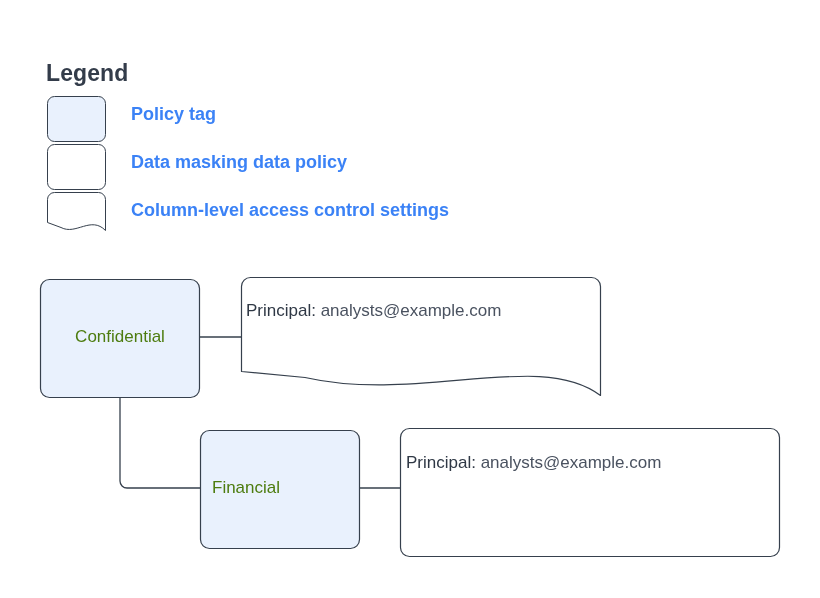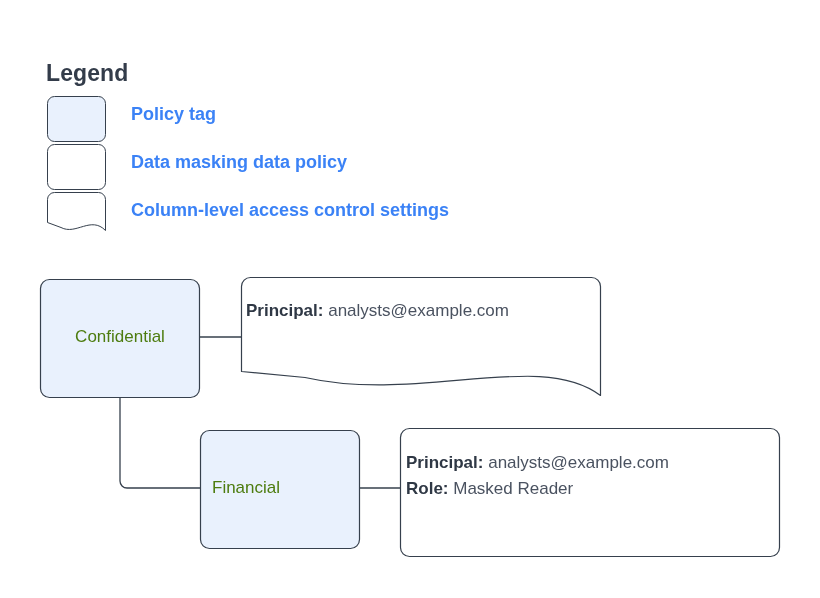--- a/index.html
+++ b/index.html
@@ -55,21 +55,21 @@
   .lab-confidential { left: 52px; top: 327px; width: 136px; text-align: center; }
   .lab-financial    { left: 212px; top: 478px; width: 136px; text-align: left; }
 
   
   .callout-text {
     font-size: 17px;
     line-height: 26px;
     color: #4a5260;
     white-space: nowrap;
   }
-  .callout-text b { color: #2f3845; font-weight: bold; }
+  .callout-text b { color: #2f3845; font-weight: normal; }
   .ct-top    { left: 246px; top: 298px; }
   .ct-bottom { left: 406px; top: 450px; }
 </style>
 </head>
 <body>
 
 <svg id="canvas" viewBox="0 0 820 598">
 
   <rect x="47.5" y="96.5" width="58" height="45" rx="7" ry="7" fill="#e9f1fd" stroke="#36404d" stroke-width="1"></rect>
 
@@ -120,17 +120,13 @@
     <b>Principal:</b>
     <span>analysts@example.com</span>
   </div>
 </div>
 
 <div class="abs callout-text ct-bottom">
   <div>
     <b>Principal:</b>
     <span>analysts@example.com</span>
   </div>
-  <div>
-    <b>Role:</b>
-    <span>Masked Reader</span>
-  </div>
 </div>
 
 </body></html>

